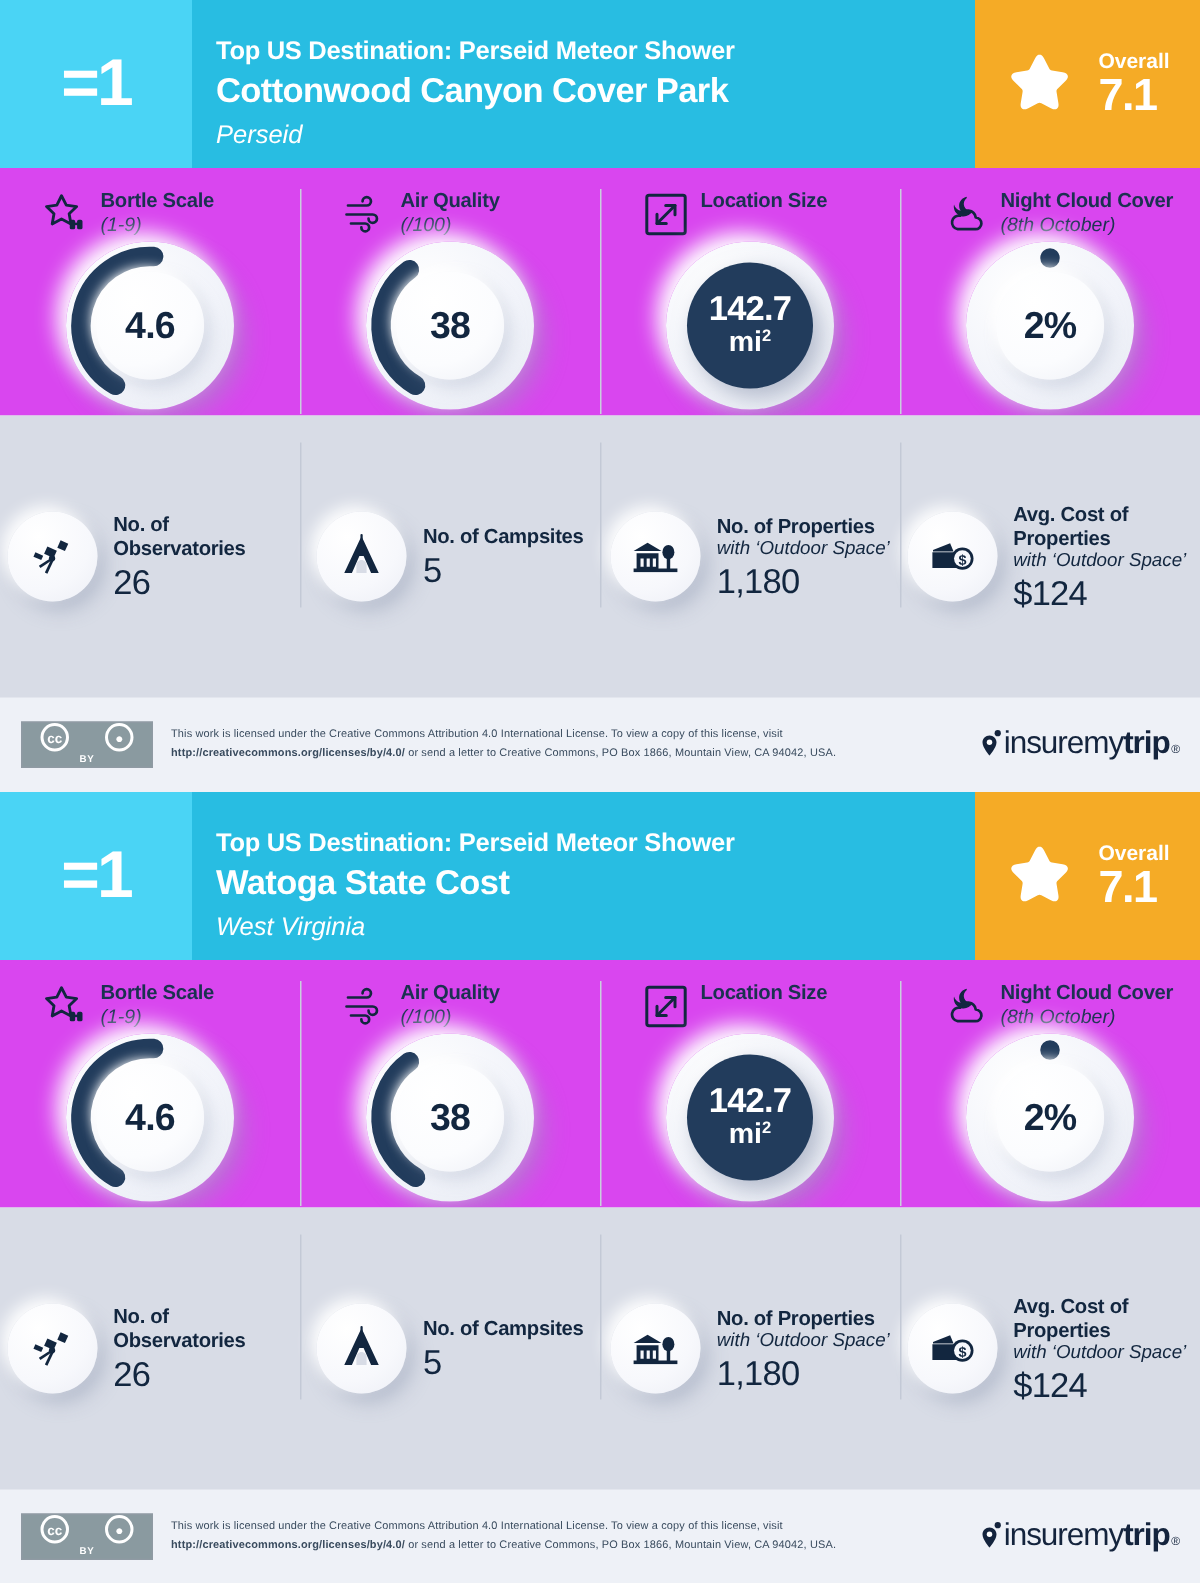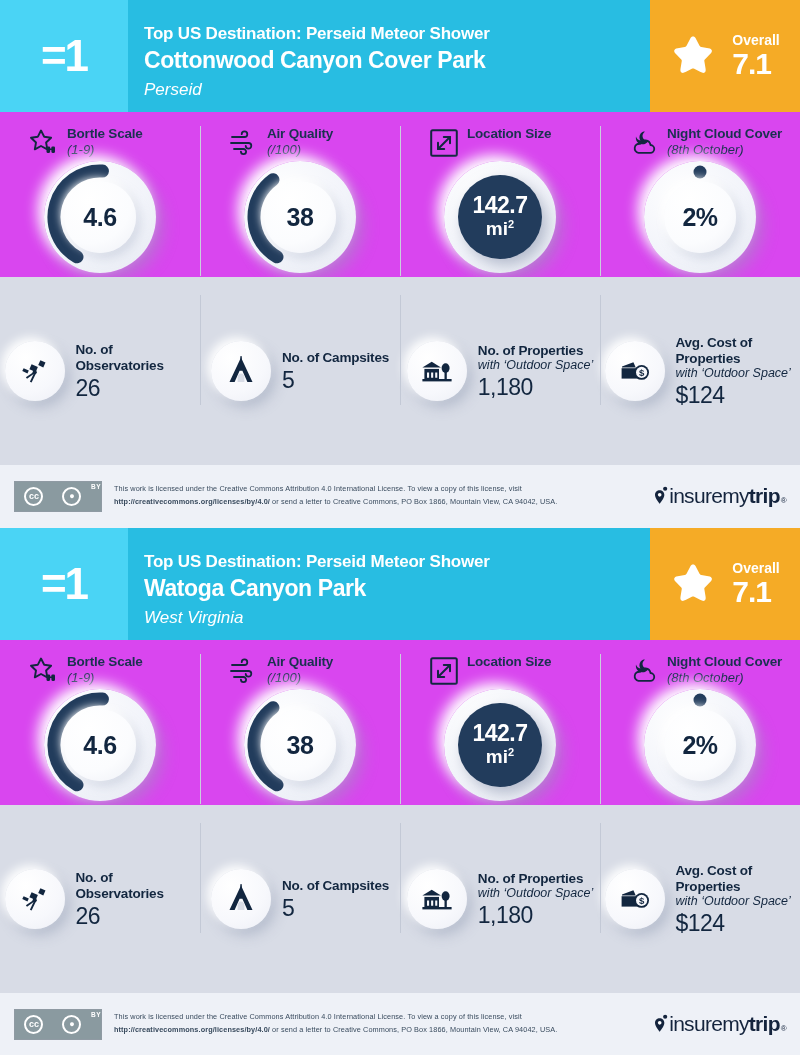--- a/index.html
+++ b/index.html
@@ -175,21 +175,21 @@
     height: 62px;
     background: #eef1f7;
     display: flex; align-items: center;
     padding: 0 14px;
     gap: 12px;
   }
   .cc-badge {
     width: 88px; height: 31px; flex: none;
     border: 1px solid #8f9aa3;
     background: #8a9aa0;
-    display: flex;  justify-content: center;
+    display: flex; flex-direction: column; justify-content: center;
   }
   .cc-top { flex: 1; display: flex; align-items: center; justify-content: space-around; }
   .cc-circle {
     width: 19px; height: 19px; border-radius: 50%;
     border: 2px solid #ffffff; color: #ffffff;
     font-size: 9px; font-weight: bold;
     display: flex; align-items: center; justify-content: center;
   }
   .cc-bottom {
     height: 9px; display: flex; align-items: center; justify-content: center;
@@ -417,21 +417,21 @@
       </div>
     </div>
   </div>
     <div class="panel">
     <div class="header">
       <div class="rank-block">
         <span class="rank-text">=1</span>
       </div>
       <div class="title-block">
         <div class="kicker">Top US Destination: Perseid Meteor Shower</div>
-        <div class="park-name">Watoga Canyon Park</div>
+        <div class="park-name">Watoga State Cost</div>
         <div class="state-name">West Virginia</div>
       </div>
       <div class="overall-block">
         <svg class="star-icon" viewBox="0 0 48 48">
             <path fill="#ffffff" d="M24 3.5c1.2 0 2.2.9 3.3 3l3.4 6.6c.5 1 .9 1.3 2 1.5l7.4 1.2c2.3.4 3.2 1.1 3.5 2.3.4 1.2-.1 2.3-1.7 3.9l-5.3 5.3c-.8.8-.9 1.3-.7 2.4l1.2 7.3c.4 2.3 0 3.4-1 4.2-1 .7-2.2.6-4.2-.4l-6.6-3.4c-1-.5-1.5-.5-2.5 0l-6.6 3.4c-2.1 1-3.2 1.1-4.2.4-1-.8-1.4-1.9-1-4.2l1.2-7.3c.2-1.1.1-1.6-.7-2.4l-5.3-5.3c-1.6-1.6-2.1-2.7-1.7-3.9.3-1.2 1.2-1.9 3.5-2.3l7.4-1.2c1.1-.2 1.5-.5 2-1.5l3.4-6.6c1.1-2.1 2.1-3 3.3-3z"></path>
           </svg>
         <div class="overall-text">
           <span class="overall-label">Overall</span>
           <span class="overall-score">7.1</span>
         </div>

